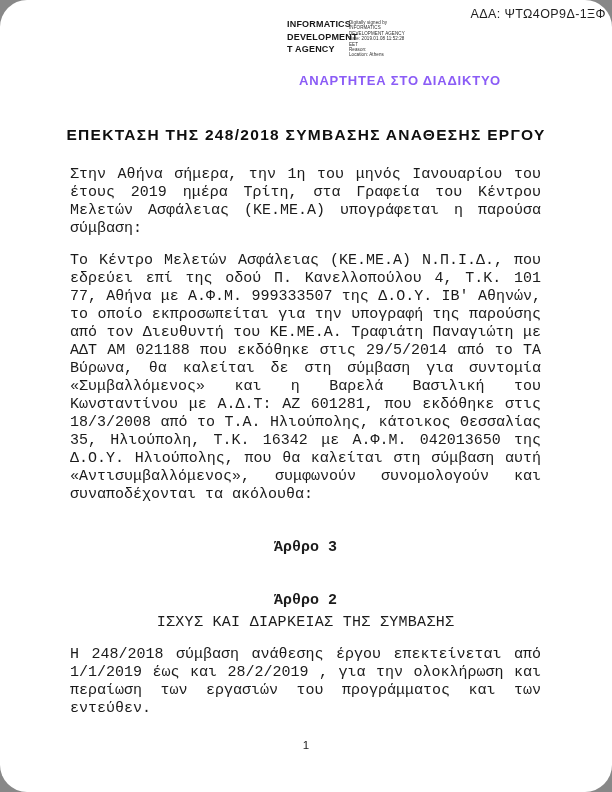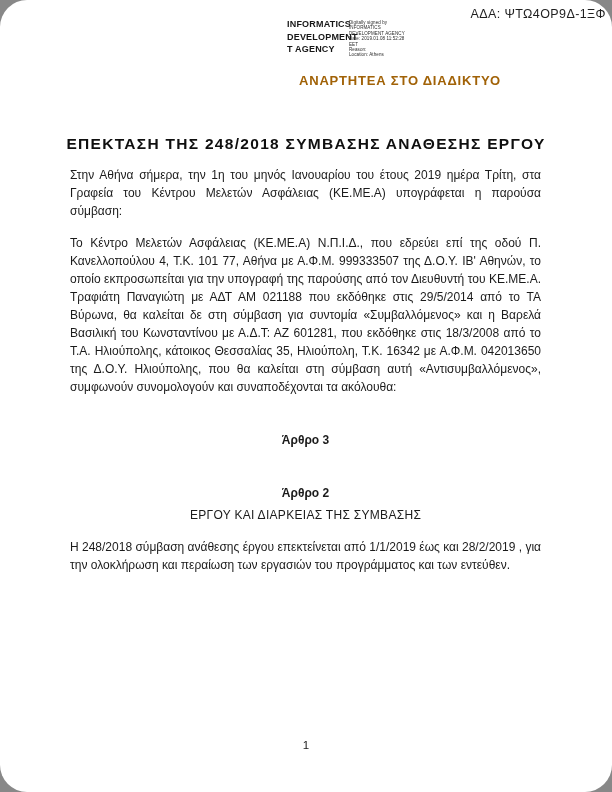--- a/index.html
+++ b/index.html
@@ -28,32 +28,32 @@
     letter-spacing:0.2px;color:#161616;
   }
   .stamp-details{
     padding-top:2px;width:58px;
     font-size:4.5px;line-height:5.4px;
     color:#2a2a2a;letter-spacing:0.1px;
   }
   .notice{
     position:absolute;left:299px;top:73px;
     font-size:13px;font-weight:700;letter-spacing:0.8px;
-    color:#a16207;white-space:nowrap;
+    color:#8b5cf6;white-space:nowrap;
   }
   .title{
-    position:absolute;left:0;right:0;top:126px;margin:9px;
+    position:absolute;left:0;right:0;top:126px;margin:0;
     text-align:center;
     font-size:15.5px;font-weight:700;letter-spacing:1.3px;
     color:#0f0f0f;
   }
   .content{
     position:absolute;left:70px;top:166px;width:471px;
-    font-size:12px;line-height:18px;
-    text-align:justify;color:#1b1b1b;
+    font-size:15px;line-height:18px;
+    text-align:justify;color:#1b1b1b;font-family:Liberation Mono, monospace;
   }
   .content p{margin:0 0 14px 0;}
   .article{margin-top:35px;}
   .art-heading{text-align:center;font-weight:700;margin-bottom:4px;}
   .art-subheading{text-align:center;letter-spacing:0.3px;margin-bottom:14px;}
   .page-number{
     position:absolute;left:0;right:0;bottom:41px;
     text-align:center;font-size:11.5px;color:#1b1b1b;
   }
 </style>
@@ -88,20 +88,20 @@
   <div class="content">
     <p>Στην Αθήνα σήμερα, την 1η του μηνός Ιανουαρίου του έτους 2019 ημέρα Τρίτη, στα Γραφεία του Κέντρου Μελετών Ασφάλειας (ΚΕ.ΜΕ.Α) υπογράφεται η παρούσα σύμβαση:</p>
     <p>Το Κέντρο Μελετών Ασφάλειας (ΚΕ.ΜΕ.Α) Ν.Π.Ι.Δ., που εδρεύει επί της οδού Π. Κανελλοπούλου 4, Τ.Κ. 101 77, Αθήνα με Α.Φ.Μ. 999333507 της Δ.Ο.Υ. ΙΒ' Αθηνών, το οποίο εκπροσωπείται για την υπογραφή της παρούσης από τον Διευθυντή του ΚΕ.ΜΕ.Α. Τραφιάτη Παναγιώτη με ΑΔΤ ΑΜ 021188 που εκδόθηκε στις 29/5/2014 από το ΤΑ Βύρωνα, θα καλείται δε στη σύμβαση για συντομία «Συμβαλλόμενος» και η Βαρελά Βασιλική του Κωνσταντίνου με Α.Δ.Τ: ΑΖ 601281, που εκδόθηκε στις 18/3/2008 από το Τ.Α. Ηλιούπολης, κάτοικος Θεσσαλίας 35, Ηλιούπολη, Τ.Κ. 16342 με Α.Φ.Μ. 042013650 της Δ.Ο.Υ. Ηλιούπολης, που θα καλείται στη σύμβαση αυτή «Αντισυμβαλλόμενος», συμφωνούν συνομολογούν και συναποδέχονται τα ακόλουθα:</p>
 
     <div class="article">
       <div class="art-heading">Άρθρο 3</div>
     </div>
 
     <div class="article">
       <div class="art-heading">Άρθρο 2</div>
-      <div class="art-subheading">ΕΡΓΟΥ ΚΑΙ ΔΙΑΡΚΕΙΑΣ ΤΗΣ ΣΥΜΒΑΣΗΣ</div>
+      <div class="art-subheading">ΙΣΧΥΣ ΚΑΙ ΔΙΑΡΚΕΙΑΣ ΤΗΣ ΣΥΜΒΑΣΗΣ</div>
       <p>Η 248/2018 σύμβαση ανάθεσης έργου επεκτείνεται από 1/1/2019 έως και 28/2/2019 , για την ολοκλήρωση και περαίωση των εργασιών του προγράμματος και των εντεύθεν.</p>
     </div>
   </div>
 
   <div class="page-number">1</div>
 
 </div>
 
 </body></html>

